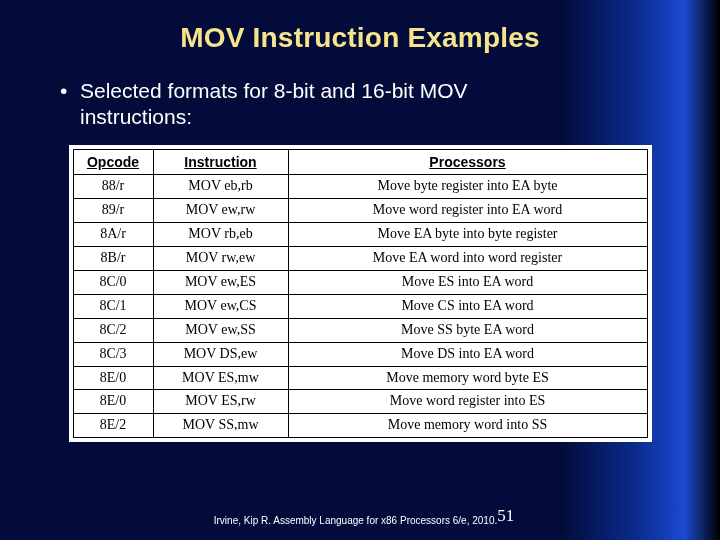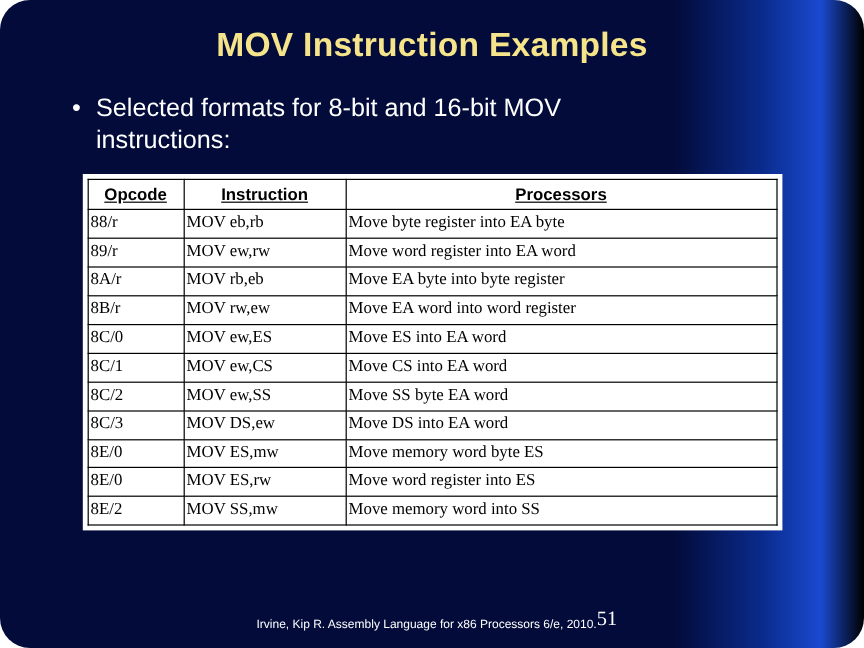--- a/index.html
+++ b/index.html
@@ -9,21 +9,20 @@
     height: 540px;
     overflow: hidden;
     font-family: Arial, Helvetica, sans-serif;
   }
   .slide {
     width: 720px;
     height: 540px;
     background: linear-gradient(to right, #020b3a 0%, #020b3a 78%, #0a2a8a 88%, #1a4ad0 95%, #000000 100%);
     position: relative;
     box-sizing: border-box;
-    border-radius: 25px;
   }
   .title {
     font-size: 28px;
     font-weight: bold;
     color: #f5e48a;
     text-align: center;
     padding-top: 22px;
     padding-bottom: 10px;
     letter-spacing: 0.2px;
   }
@@ -47,21 +46,21 @@
     padding: 4px;
   }
   table {
     border-collapse: collapse;
     width: 100%;
     background: #ffffff;
   }
   th, td {
     border: 1px solid #000000;
     font-family: "Times New Roman", Times, serif;
-    text-align: left;
+    text-align: center;
     padding: 2px 2px;
     font-size: 14px;
     color: #000000;
     line-height: 1.35;
   }
   th {
     font-weight: bold;
     text-align: center;
     font-family: Arial, Helvetica, sans-serif;
     font-size: 14px;

